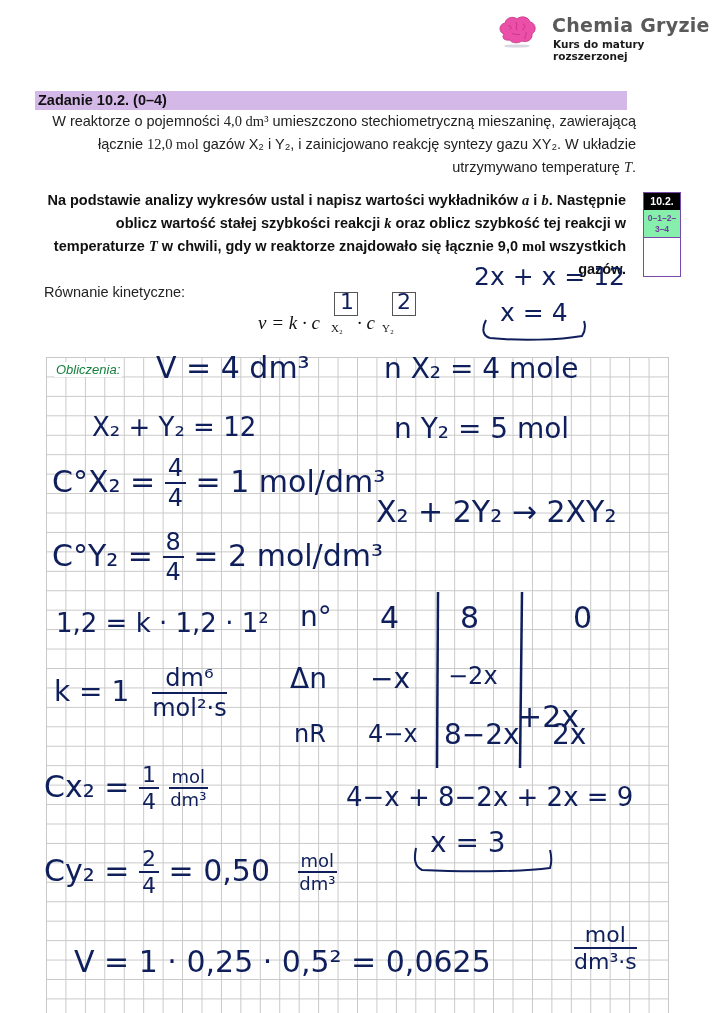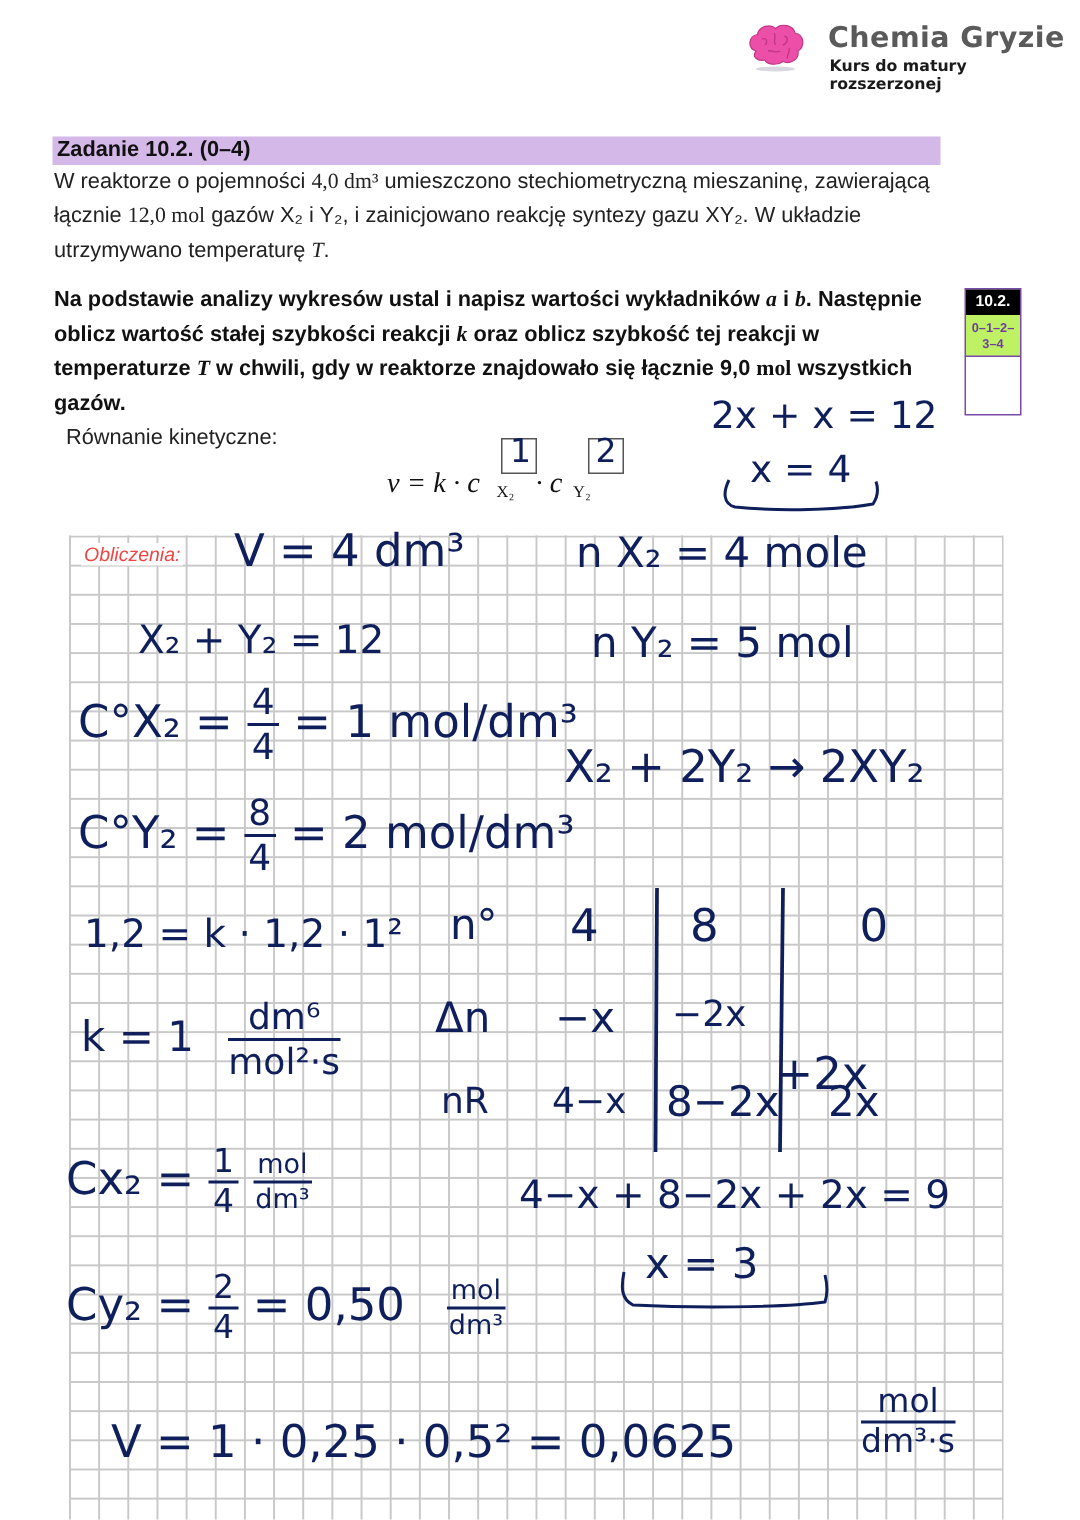--- a/index.html
+++ b/index.html
@@ -9,44 +9,44 @@
 
   
   .brand-logo { left:496px; top:14px; width:42px; height:34px; }
   .brand-title { left:552px; top:14px; font-size:19px; font-weight:bold; color:#5a5a5a; letter-spacing:0.3px;
                  font-family:"DejaVu Sans", sans-serif; }
   .brand-sub { left:553px; top:38px; font-size:10.5px; font-weight:bold; color:#1a1a1a; font-family:"DejaVu Sans", sans-serif; }
 
   
   .task-bar { left:35px; top:91px; width:592px; height:19px; background:#d4b8e8; }
   .task-title { left:38px; top:92px; font-size:14.5px; font-weight:bold; color:#111; }
-  .p { font-size:14.5px; line-height:23px; color:#222; }
+  .p { font-size:14.5px; line-height:23px; color:#222;text-align:right; }
   .intro { left:36px; top:110px; width:600px; }
   .instr { left:36px; top:189px; width:590px; font-weight:bold; color:#111; }
   .serif { font-family:"Liberation Serif", serif; font-weight:normal; }
   .serif-i { font-family:"Liberation Serif", serif; font-style:italic; }
 
   
   .score { left:643px; top:192px; width:38px; height:85px; border:1.5px solid #7a4aa8; box-sizing:border-box; background:#fff; }
   .score-head { height:17px; background:#000000; color:#fff; font-size:10.5px; font-weight:bold; text-align:center; line-height:17px; }
-  .score-range { height:28px; background:#bef264; color:#6f3d9c; font-size:8.5px; font-weight:bold; text-align:center; line-height:11px; padding-top:3px; box-sizing:border-box; border-bottom:1.5px solid #7a4aa8; }
+  .score-range { height:28px; background:#86efac; color:#6f3d9c; font-size:8.5px; font-weight:bold; text-align:center; line-height:11px; padding-top:3px; box-sizing:border-box; border-bottom:1.5px solid #7a4aa8; }
 
   .kin-label { left:44px; top:284px; font-size:14.5px; color:#222; }
   .kin-eq { left:258px; top:308px; font-family:"Liberation Serif", serif; font-style:italic; font-size:19px; color:#111; }
   .exp-box { position:absolute; width:24px; height:24px; border:1px solid #555; box-sizing:border-box; }
 
   
   .grid { left:46px; top:357px; width:622px; height:660px;
           background-color:#fff;
           background-image:
             linear-gradient(to right, #c8c8c8 1.3px, transparent 1.3px),
             linear-gradient(to bottom, #c8c8c8 1.3px, transparent 1.3px);
           background-size:19.45px 19.45px;
           border-right:1.3px solid #c8c8c8; }
-  .grid-label { left:54px; top:362px; font-size:13px; font-style:italic; color:#ef4444; background:#fff; padding:0 2px; }
+  .grid-label { left:54px; top:362px; font-size:13px; font-style:italic; color:#15803d; background:#fff; padding:0 2px; }
 
   .hw { position:absolute; font-family:"DejaVu Sans", sans-serif; color:#0f1f5c; white-space:nowrap; font-weight:normal; }
   .hw .frac { display:inline-block; vertical-align:middle; text-align:center; }
   .hw .frac > span { display:block; }
   .hw .frac .num { border-bottom:2px solid #0f1f5c; padding:0 3px; }
   svg.ink { position:absolute; overflow:visible; }
 </style>
 </head>
 <body>
 

